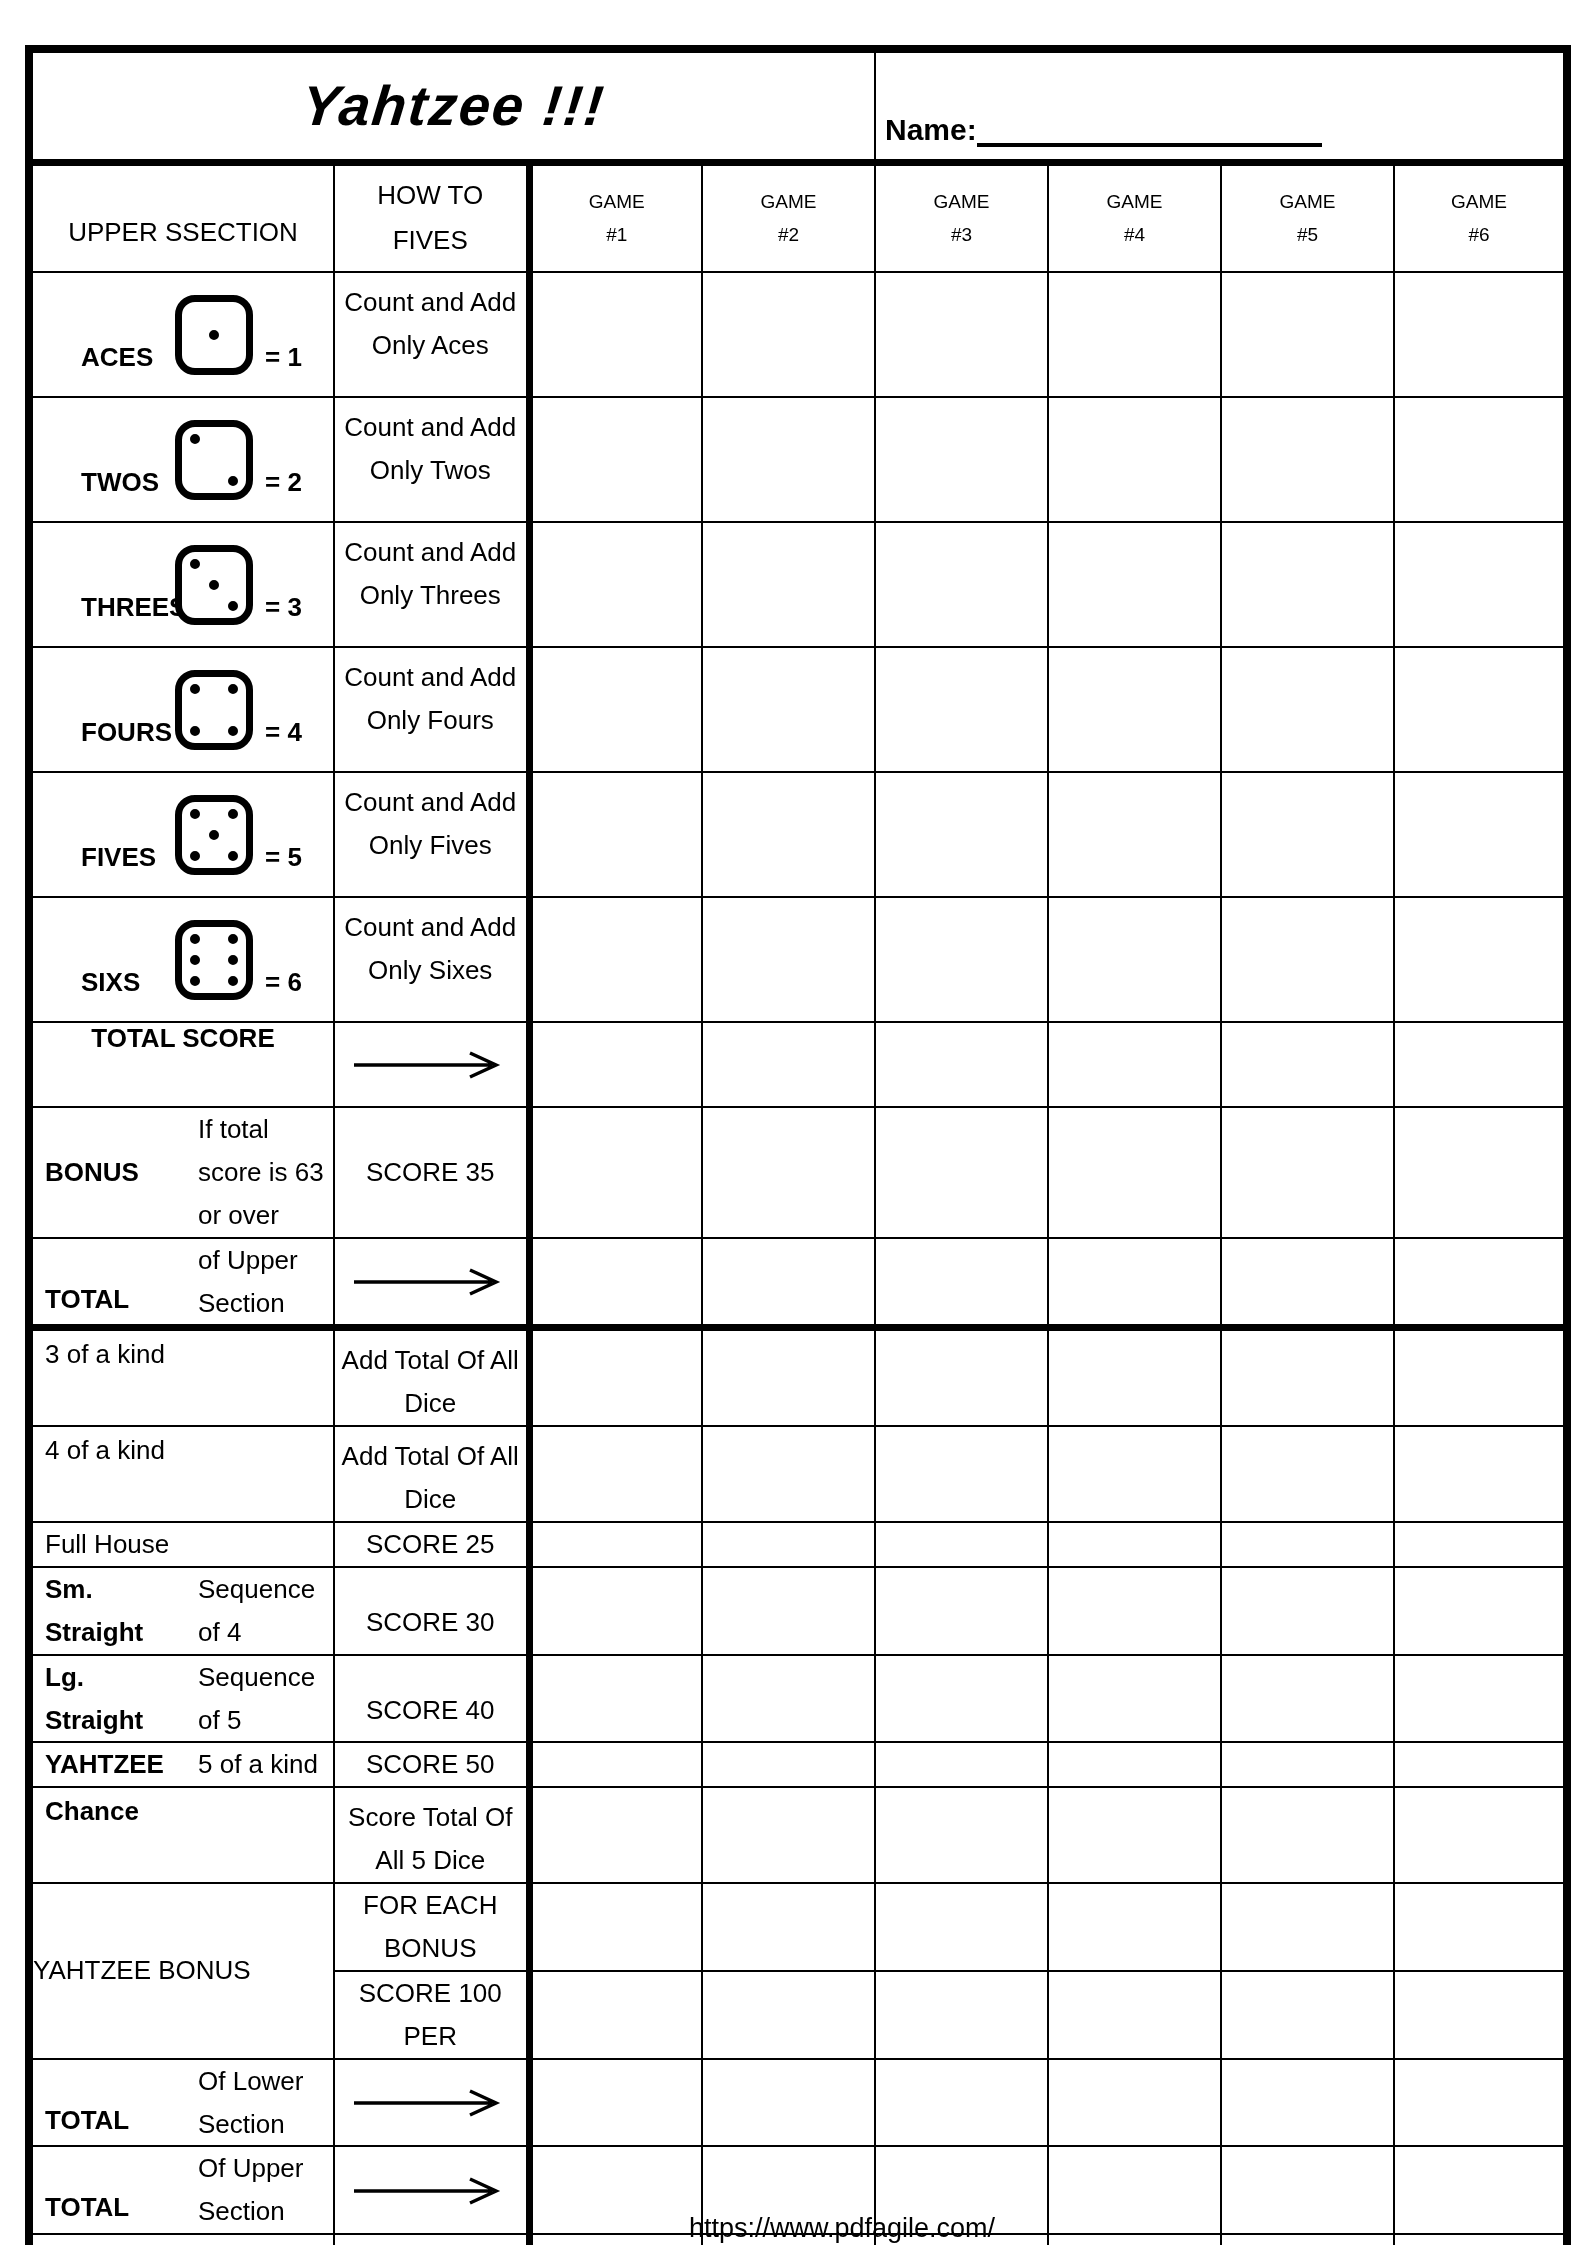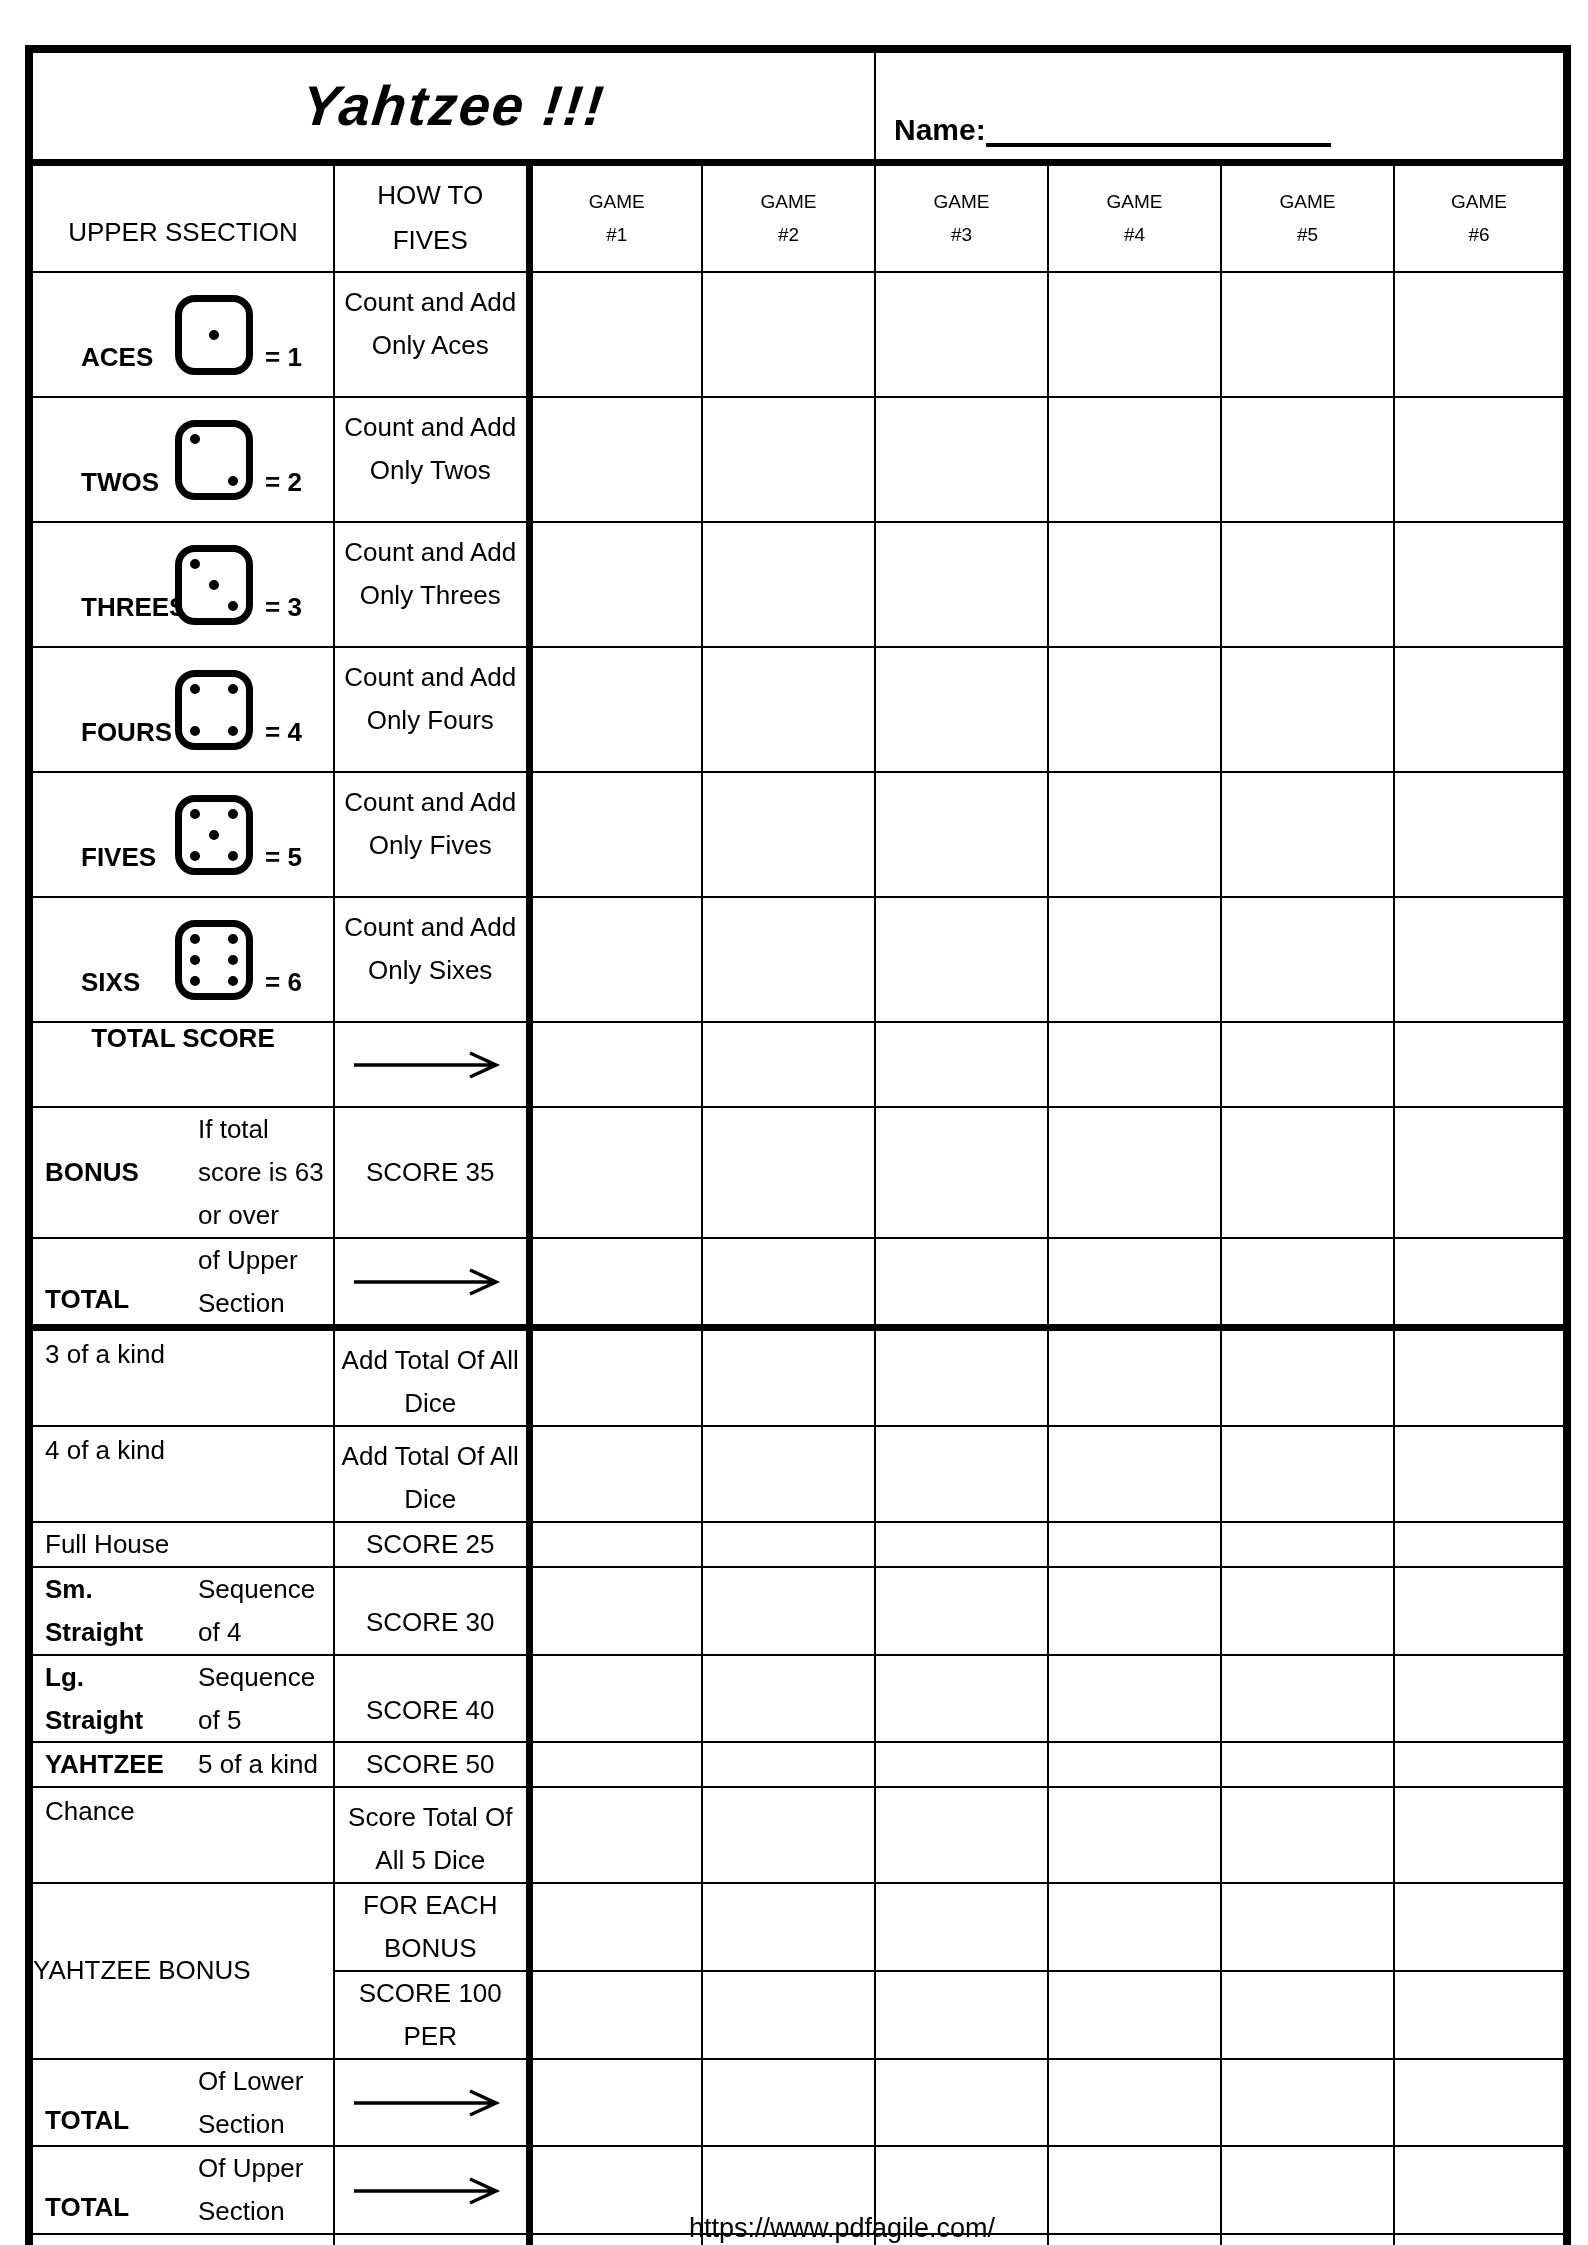--- a/index.html
+++ b/index.html
@@ -22,21 +22,21 @@
   td.col-how { border-right-width:7px; }
   tr.r-totalupper td { border-bottom-width:7px; }
 
   
   .title-cell { text-align:center; }
   .title-text {
     display:inline-block;
     font-size:56px; font-weight:bold; font-style:italic;
     transform:skewX(-6deg); letter-spacing:2px;
   }
-  .name-cell { vertical-align:bottom; padding:0 0 12px 18px; }
+  .name-cell { vertical-align:bottom; padding:0 0 12px 9px; }
   .name-flex { display:flex; align-items:flex-end; }
   .name-label { font-size:30px; font-weight:bold; }
   .name-line { display:inline-block; width:345px; border-bottom:4px solid #000; height:34px; }
 
   
   .hdr { text-align:center; line-height:1.75; }
   .upper-hdr { vertical-align:bottom; padding-bottom:16px; }
   .game-hdr { font-size:19px; }
 
   
@@ -62,21 +62,21 @@
   
   .how { text-align:center; line-height:1.65; }
   .how.v-top { vertical-align:top; padding-top:8px; }
   .how.v-bot { vertical-align:bottom; padding-bottom:10px; }
   .arrow-cell { text-align:center; }
   svg.arrow { display:inline-block; vertical-align:middle; }
 
   
   .c-label { padding-left:12px; }
   .c-label.v-top { vertical-align:top; padding-top:8px; }
-  .bold { font-weight:normal; }
+  .bold { font-weight:bold; }
   .center-label { text-align:center; font-weight:bold; }
   .center-label.v-top { vertical-align:top; }
   .center-reg { text-align:left; }
 
   .split { display:flex; align-items:center; padding-left:12px; line-height:1.65; }
   .col-a { width:153px; font-weight:bold; flex:0 0 auto; }
   .col-a.low { align-self:flex-end; margin-bottom:4px; }
   .col-b { flex:1; }
 
   

